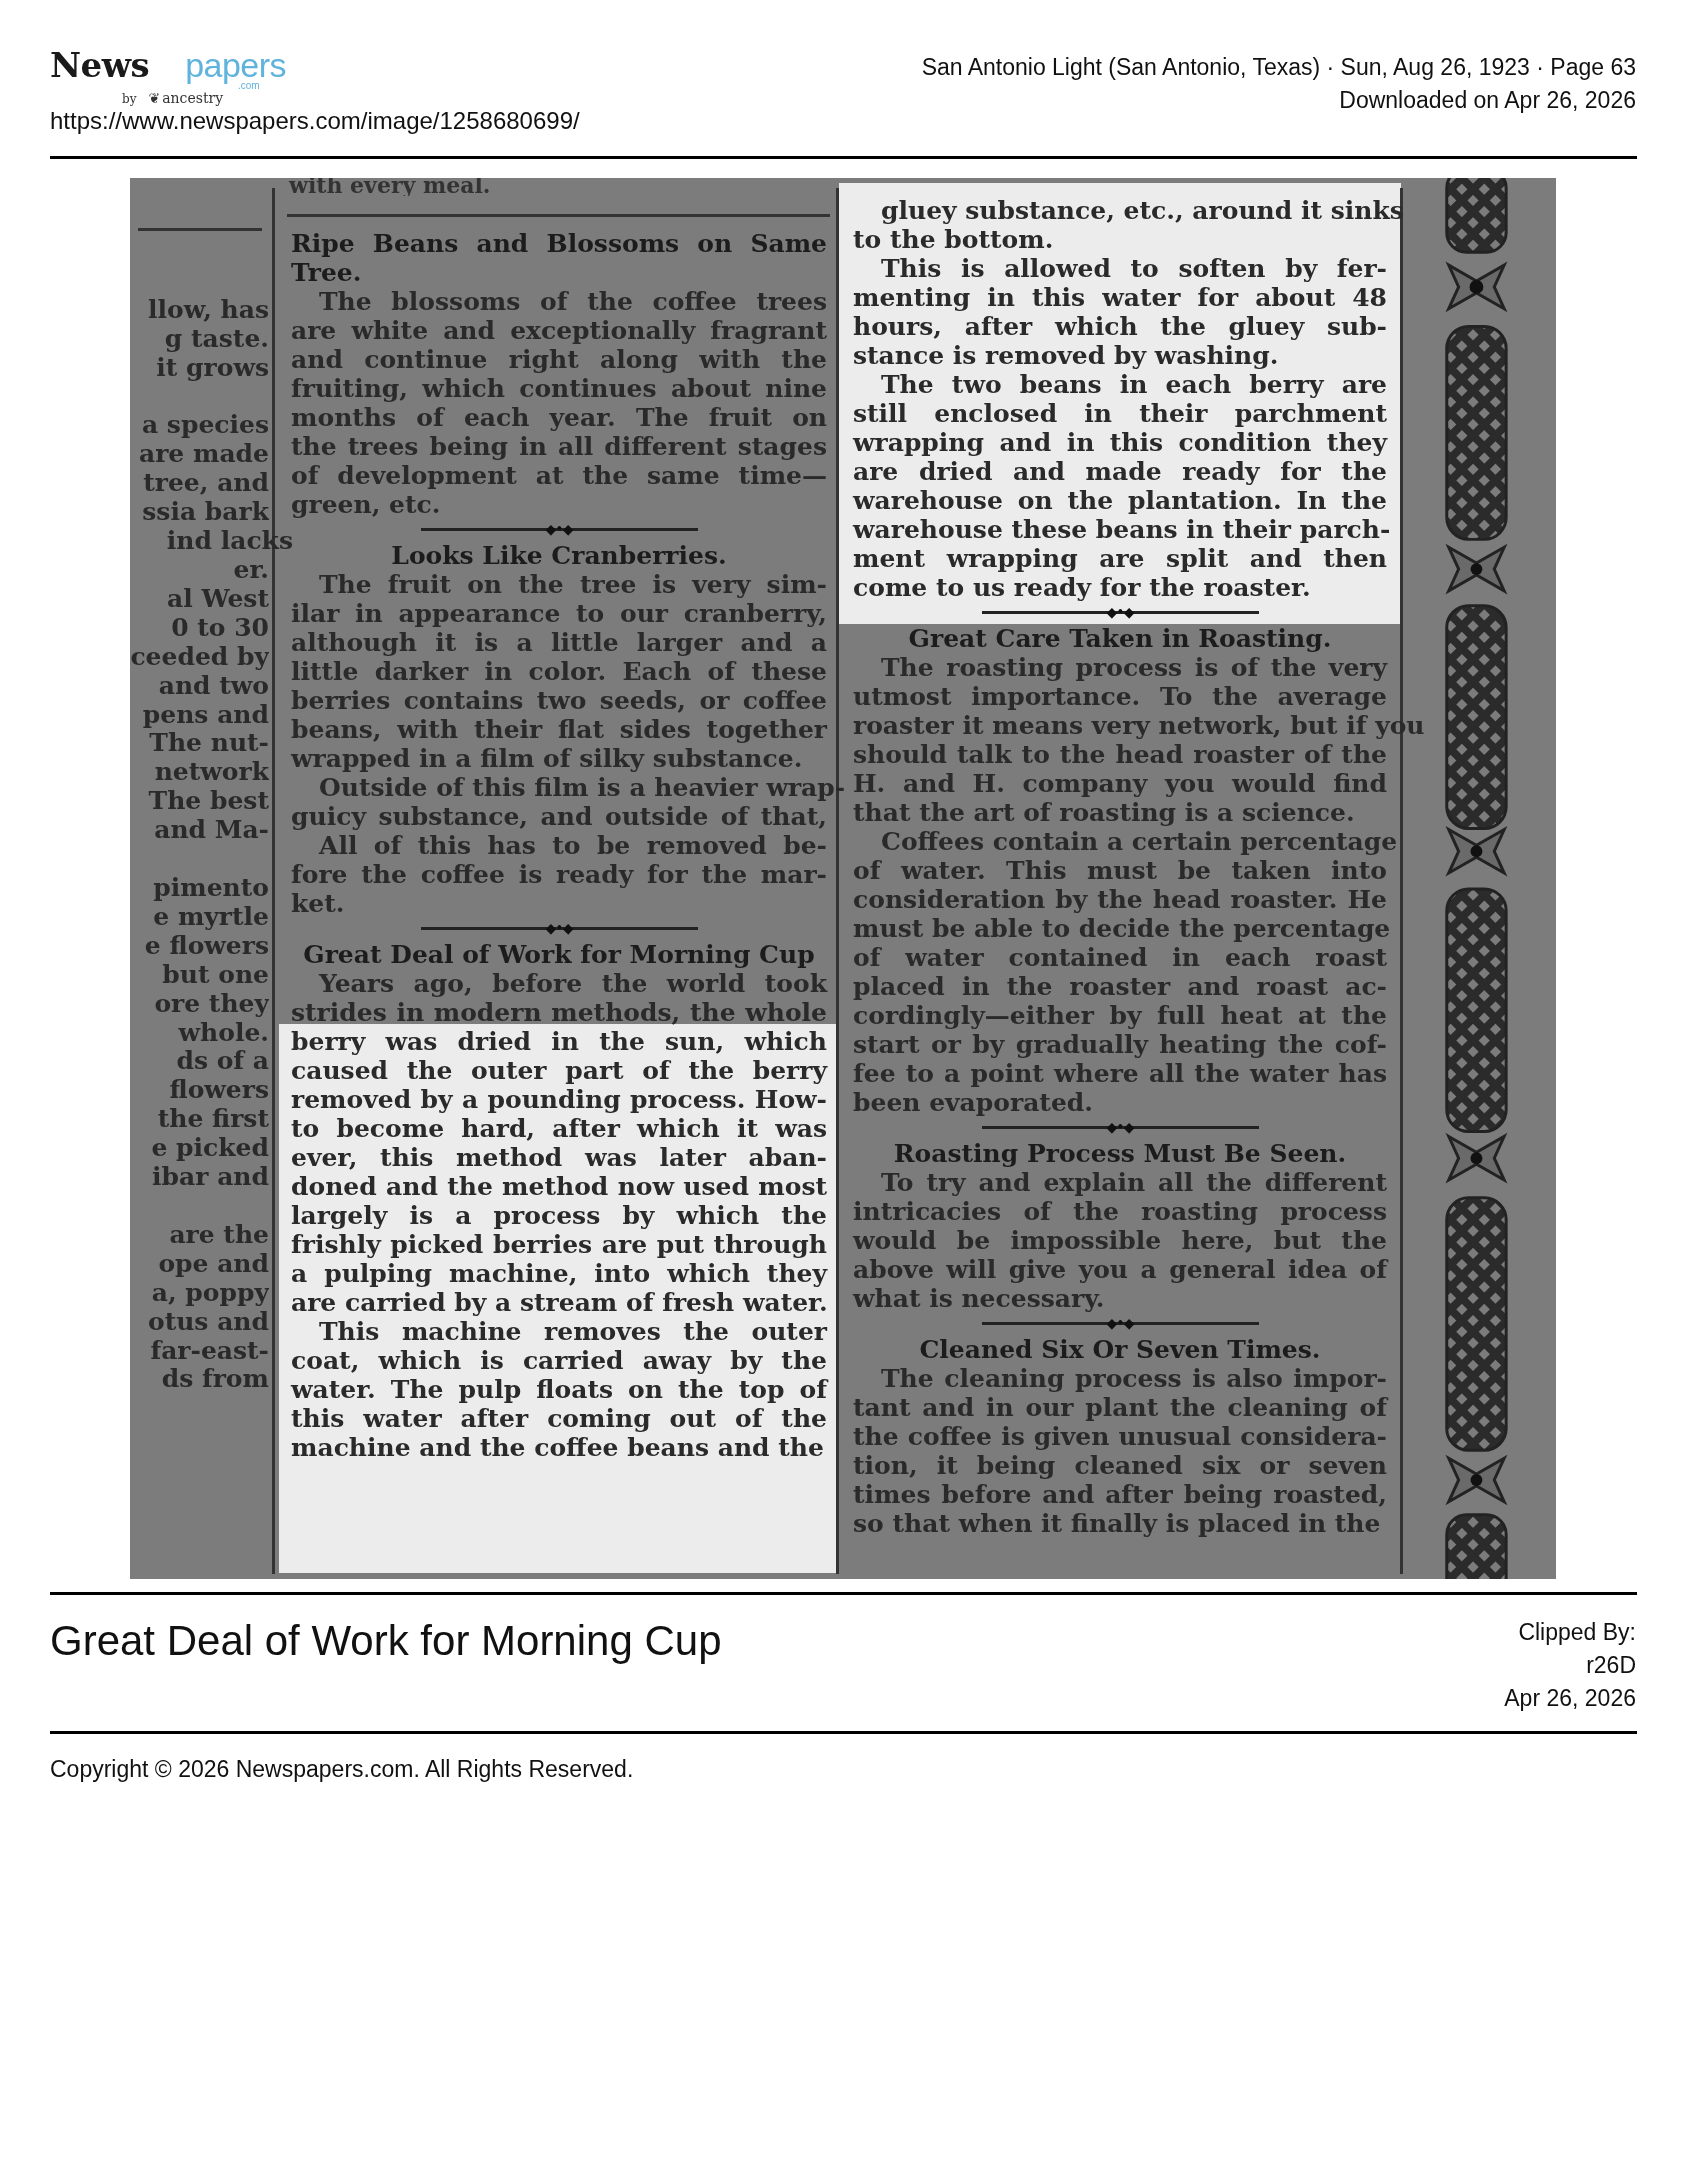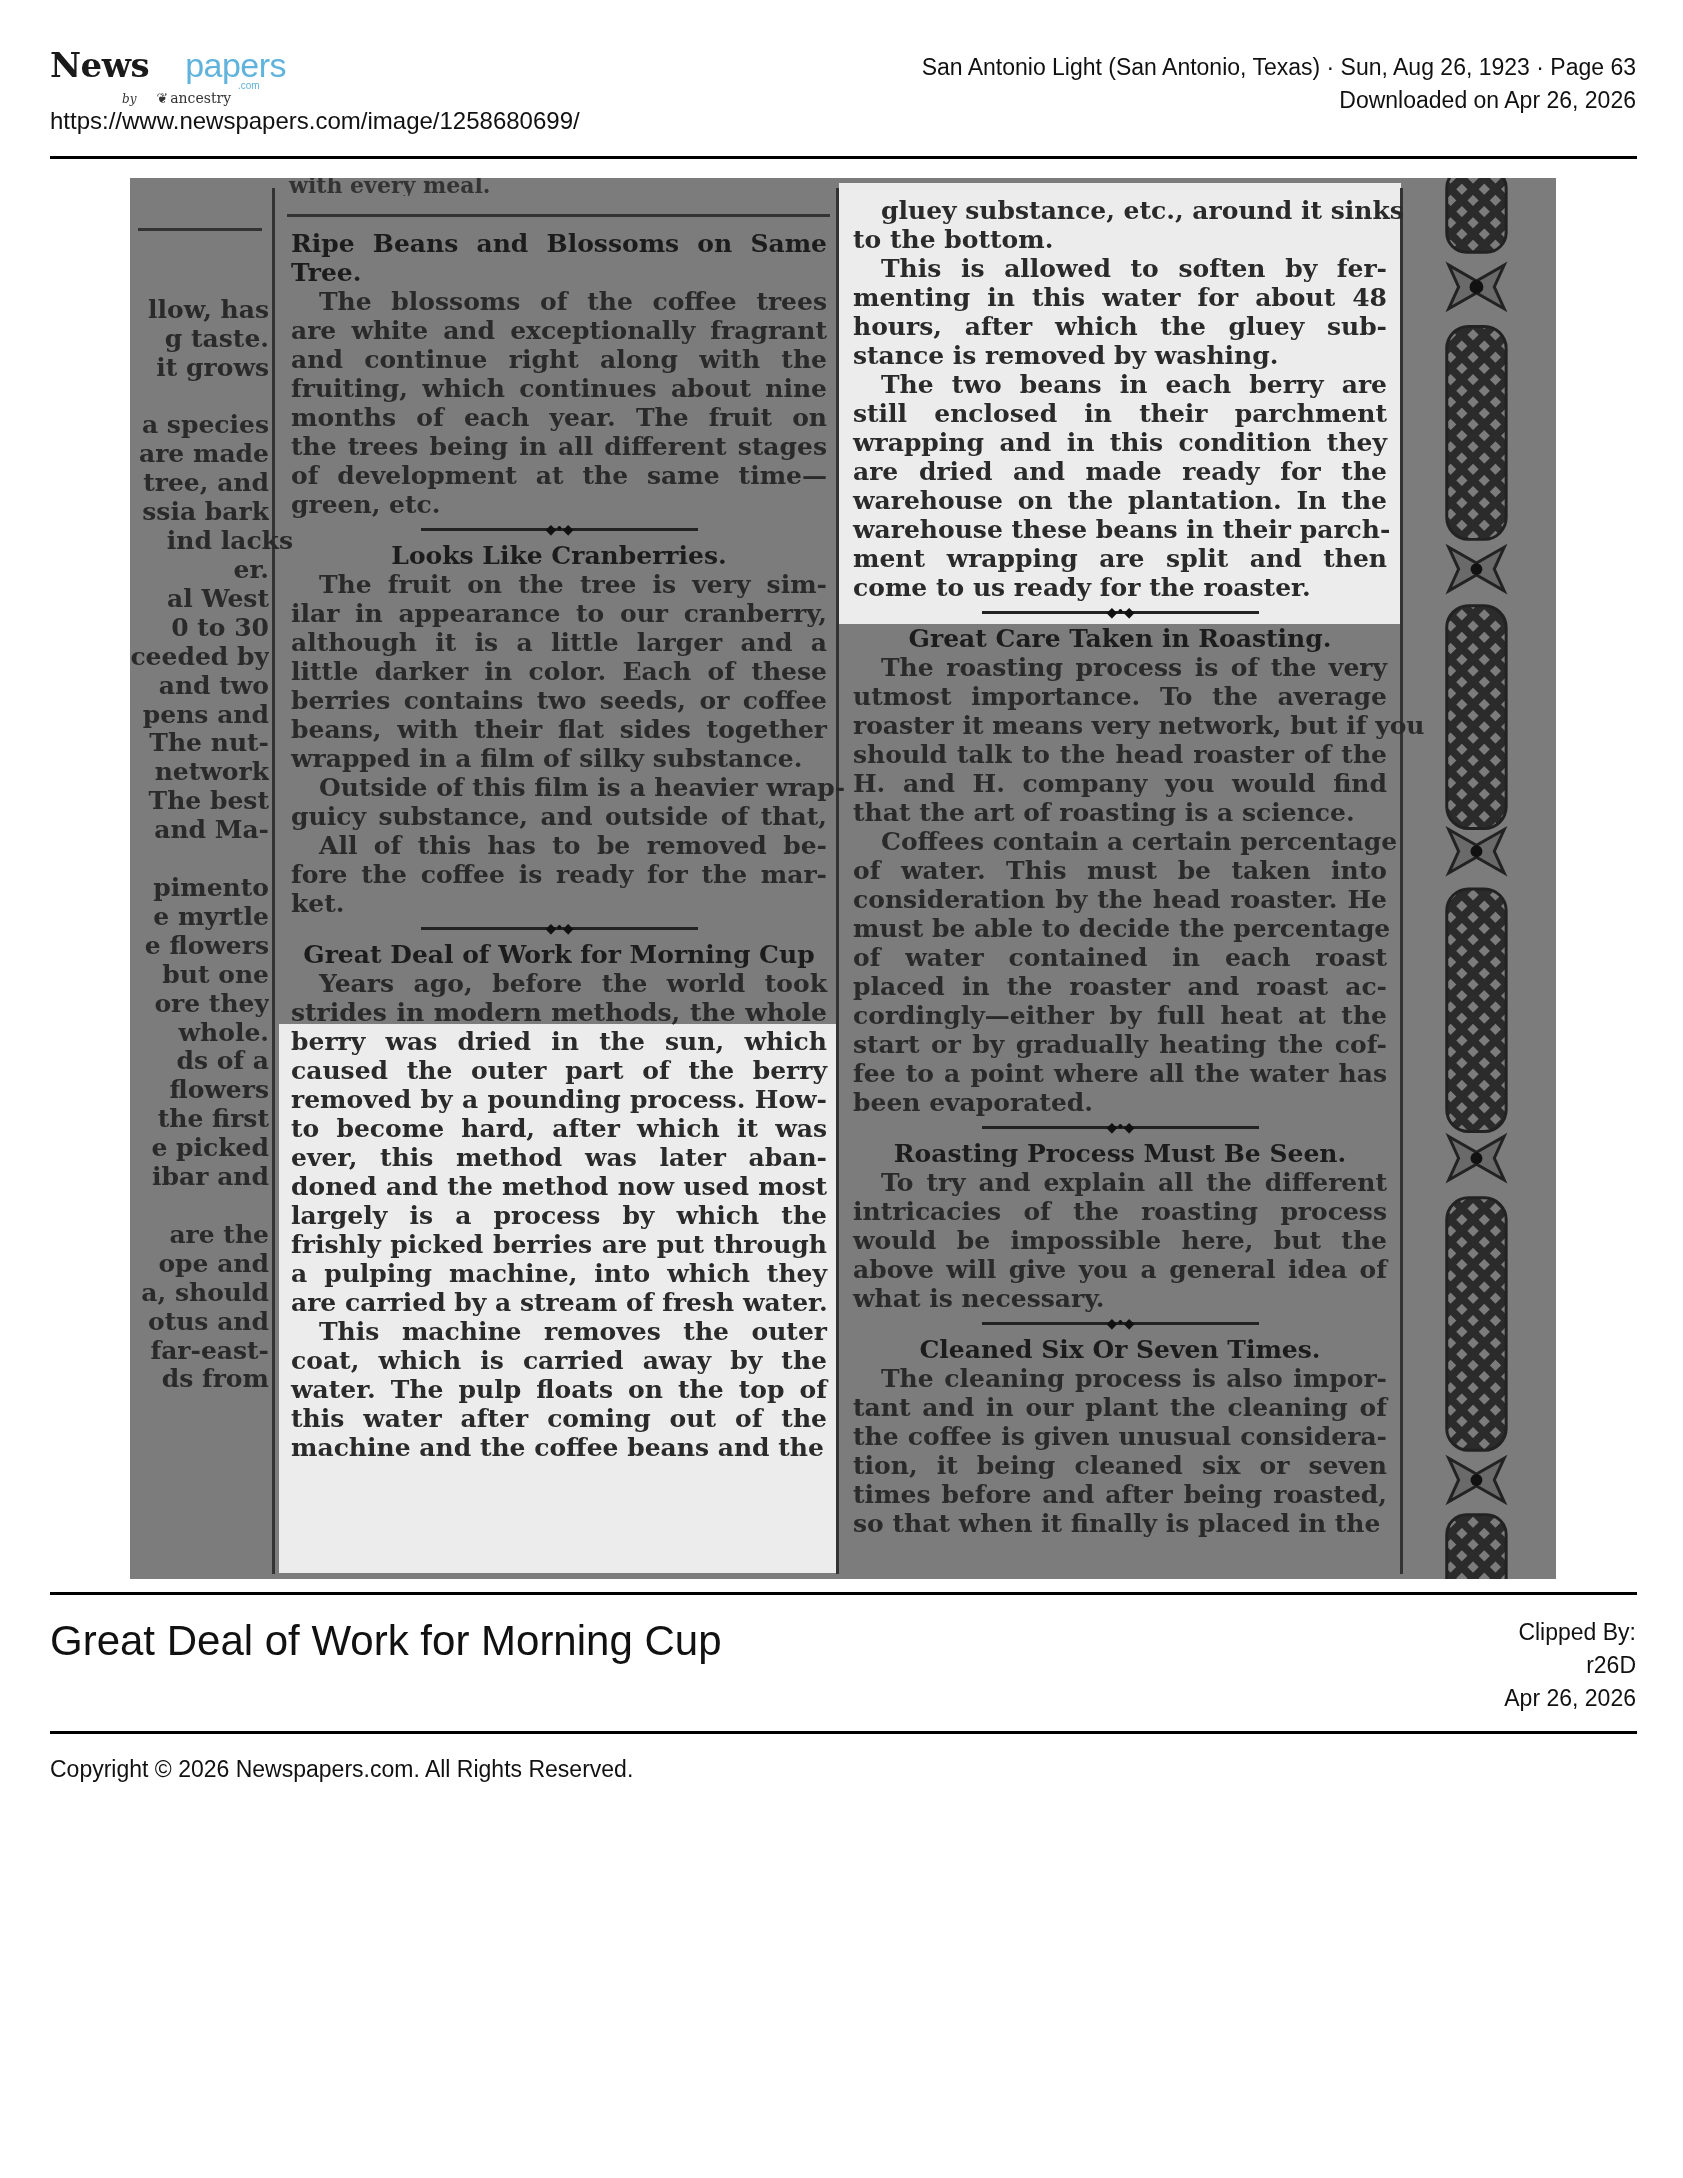--- a/index.html
+++ b/index.html
@@ -5,21 +5,21 @@
   html, body { margin: 0; padding: 0; background: #ffffff; }
   body { width: 1683px; height: 2178px; position: relative; overflow: hidden; font-family: "Liberation Sans", sans-serif; color: #111; }
 
   
   .logo { position: absolute; left: 50px; top: 47px; width: 257px; height: 61px; }
   .logo-main { position: absolute; left: 0; top: 0; font-size: 34px; line-height: 36px; letter-spacing: -0.5px; white-space: nowrap; }
   .logo-news { font-family: "DejaVu Serif", serif; font-weight: bold; color: #1a1a1a; }
   .logo-papers { font-family: "Liberation Sans", sans-serif; color: #5fb3dc; margin-left: 36px; }
   .logo-com { position: absolute; left: 188px; top: 33px; font-size: 10px; color: #5fb3dc; }
   .logo-by { position: absolute; left: 72px; top: 43px; font-size: 14px; white-space: nowrap; font-family: "DejaVu Serif", serif; color: #333; }
-  .logo-by .by { font-style: italic; font-size: 12px; margin-right: 20px; }
+  .logo-by .by { font-size: 12px; margin-right: 12px; }
   .logo-by .leaf { font-size: 14px; margin-right: 2px; }
 
   .source-url { position: absolute; left: 50px; top: 107px; font-size: 24px; color: #111; }
   .pub-info { position: absolute; right: 47px; top: 51px; text-align: right; font-size: 23px; line-height: 33px; color: #111; }
 
   .rule { position: absolute; left: 50px; width: 1587px; height: 3px; background: #000; }
 
   
   .clip { position: absolute; left: 130px; top: 178px; width: 1426px; height: 1401px; background: #7c7c7c; overflow: hidden; font-family: "DejaVu Serif", serif; color: #2a2a2a; }
   .col { position: absolute; top: 0; }
@@ -96,21 +96,21 @@
       <div class="lt" style="top: 811px;">ore they</div>
       <div class="lt" style="top: 840px;">whole.</div>
       <div class="lt" style="top: 868px;">ds of a</div>
       <div class="lt" style="top: 897px;">flowers</div>
       <div class="lt" style="top: 926px;">the first</div>
       <div class="lt" style="top: 955px;">e picked</div>
       <div class="lt" style="top: 984px;">ibar and</div>
       <div class="lt" style="top: 1013px;"></div>
       <div class="lt" style="top: 1042px;">are the</div>
       <div class="lt" style="top: 1071px;">ope and</div>
-      <div class="lt" style="top: 1100px;">a, should</div>
+      <div class="lt" style="top: 1100px;">a, poppy</div>
       <div class="lt" style="top: 1129px;">otus and</div>
       <div class="lt" style="top: 1158px;">far-east-</div>
       <div class="lt" style="top: 1186px;">ds from</div>
     </div>
   <div style="position:absolute;left:8px;top:50px;width:124px;height:3px;background:#333"></div>
 
   <div class="col col-mid">
     <div style="font-size:22px;font-weight:bold;padding-left:10px;margin-top:-6px;height:24px;overflow:hidden;color:#333">with every meal.</div>
     <div style="height:3px;background:#333;margin:18px 0 0 8px;width:543px"></div>
     <div id="mid-sections" style="padding:12px 6px 0 12px">

